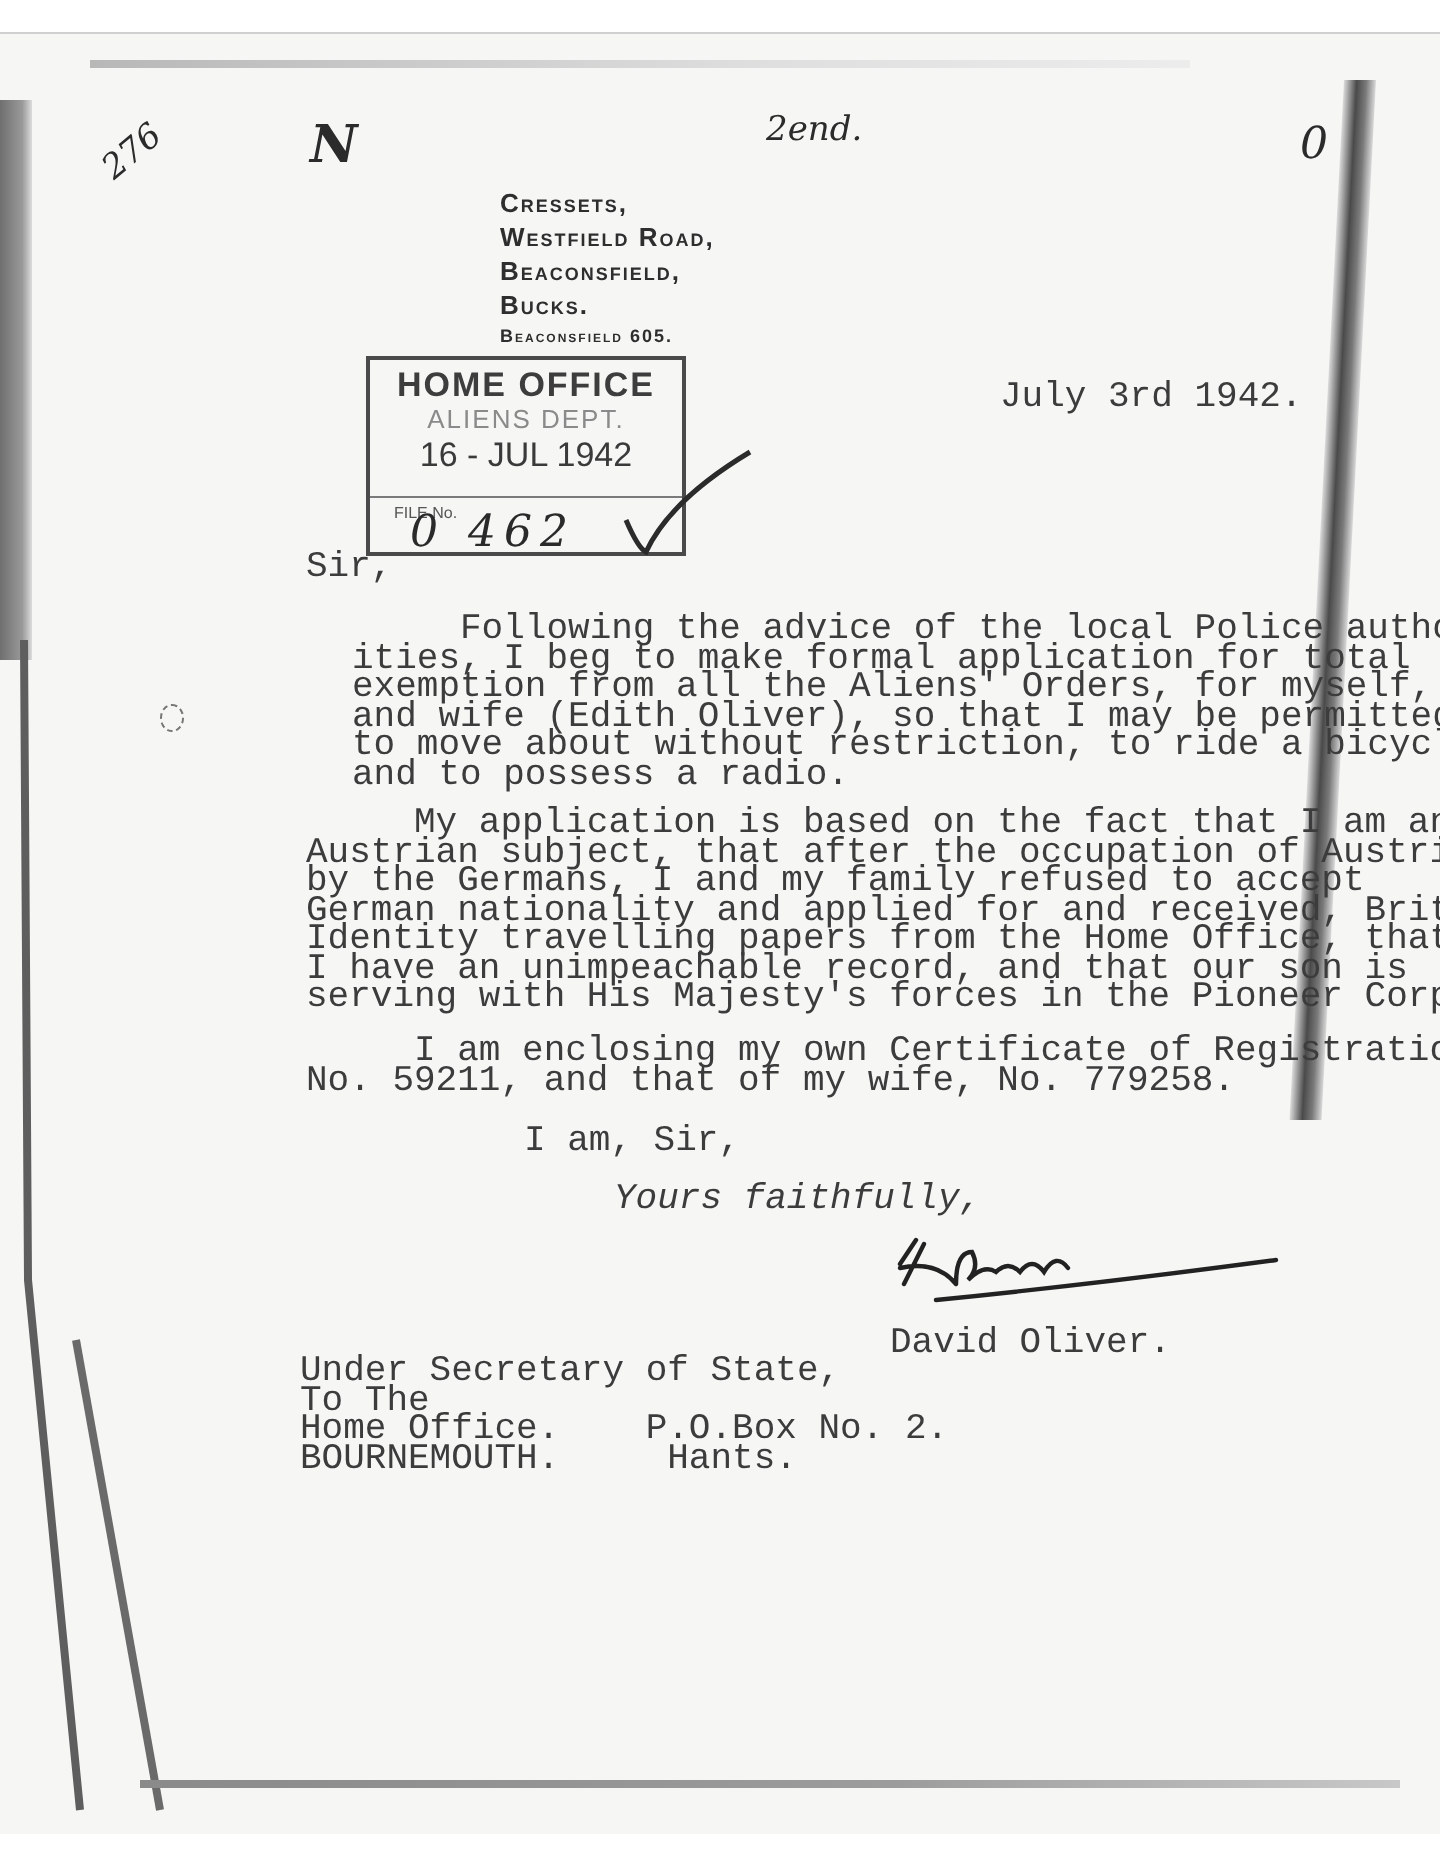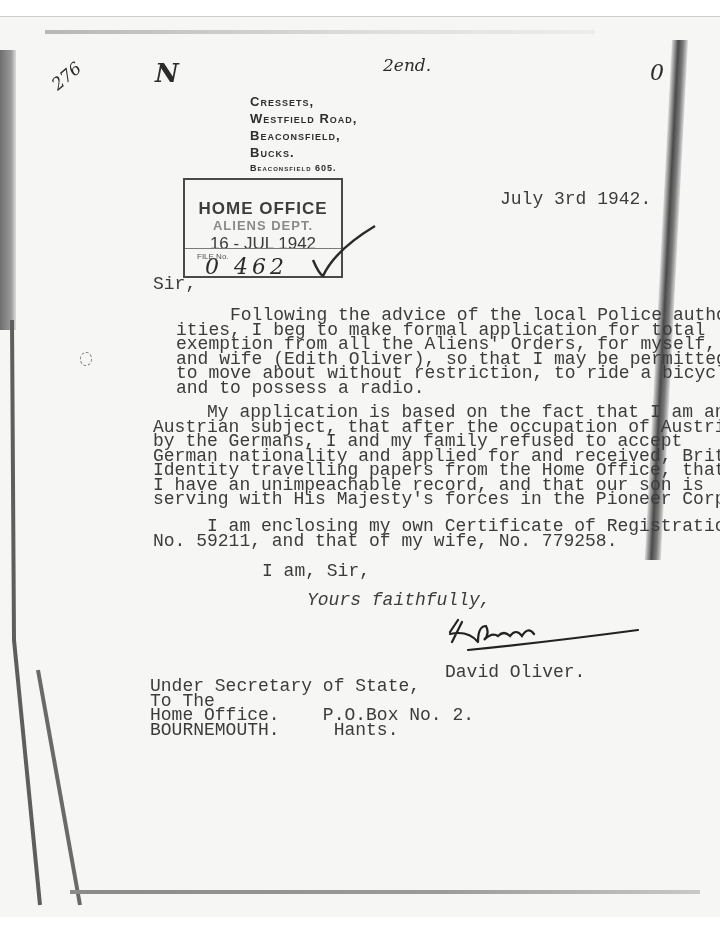--- a/index.html
+++ b/index.html
@@ -41,22 +41,22 @@
     font-family: "Liberation Sans", sans-serif; font-weight: bold;
     font-variant: small-caps; letter-spacing: 1px; color: #2e2e2e;
   }
   .letterhead div { font-size: 13px; line-height: 17px; }
   .letterhead .phone { font-size: 9px; line-height: 14px; }
   .stamp {
     position: absolute; left: 183px; top: 178px; width: 160px; height: 100px;
     border: 2px solid #4a4a4a; box-sizing: border-box;
     font-family: "Liberation Sans", sans-serif; text-align: center;
   }
-  .stamp .s1 { font-size: 17px; font-weight: bold; color: #3d3d3d; margin-top: 19px; letter-spacing: 1px; }
-  .stamp .s2 { font-size: 13px; color: #8a8a8a; letter-spacing: 1px; margin-top: -1px; font-weight: bold; }
+  .stamp .s1 { font-size: 17px; font-weight: bold; color: #3d3d3d; margin-top: 3px; letter-spacing: 1px; }
+  .stamp .s2 { font-size: 13px; color: #8a8a8a; letter-spacing: 1px; margin-top: -1px; }
   .stamp .s3 { font-size: 17px; color: #3a3a3a; margin-top: 1px; }
   .stamp .divider { position: absolute; left: 0; top: 68px; width: 100%; border-top: 1px solid #7a7a7a; }
   .stamp .file-label { position: absolute; left: 12px; top: 72px; font-size: 8px; color: #555; }
   .stamp .file-no {
     position: absolute; left: 20px; top: 74px; font-family: "DejaVu Serif", serif;
     font-style: italic; font-size: 22px; color: #2a2a2a; letter-spacing: 4px;
   }
   .tick {
     position: absolute; left: 305px; top: 220px;
   }

